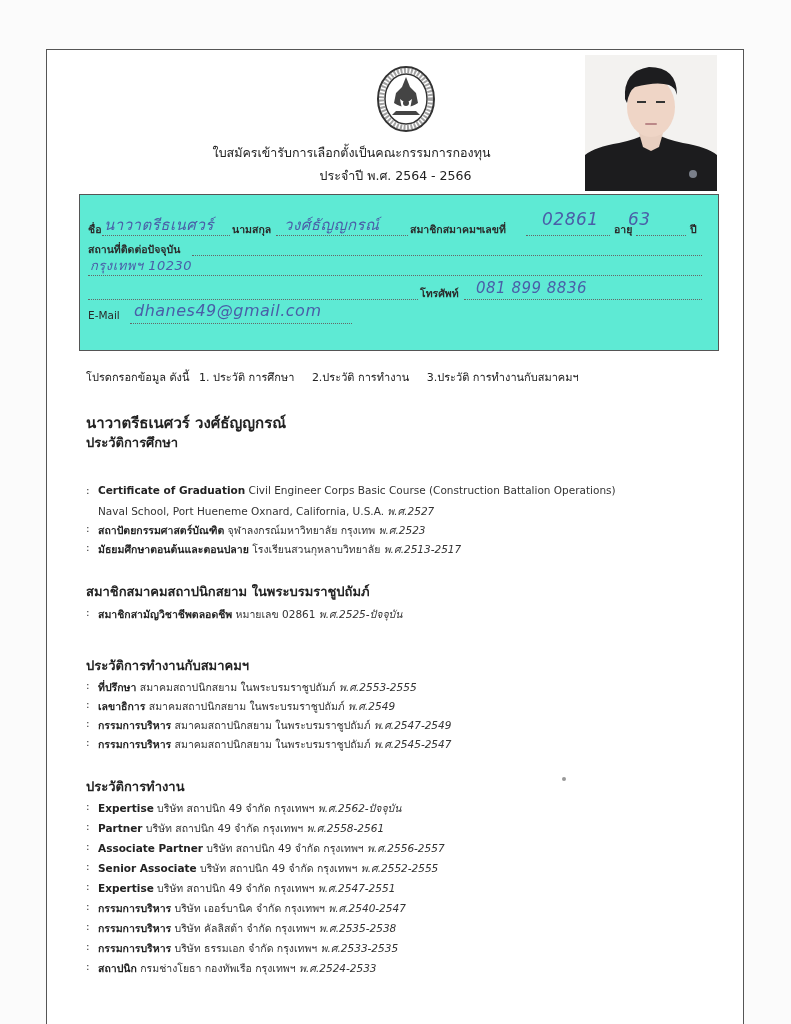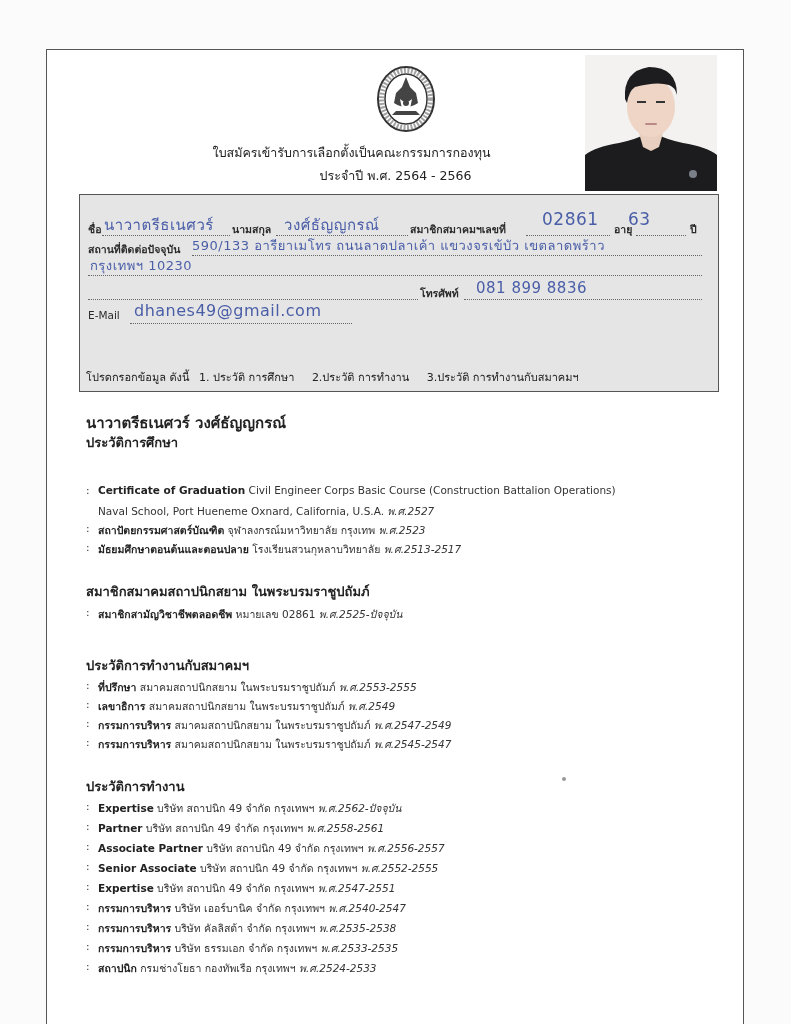--- a/index.html
+++ b/index.html
@@ -23,28 +23,28 @@
     }
     .form-subtitle {
       position: absolute; left: 0; width: 791px; top: 166px; text-align: center;
       font-size: 12.5px; color: #222;
     }
     .photo {
       position: absolute; left: 585px; top: 55px; width: 132px; height: 136px;
       background: #f4f3f1; overflow: hidden;
     }
     .form-box {
-      position: absolute; left: 79px; top: 194px; width: 640px; height: 198px;
-      border: 1px solid #555; box-sizing: border-box; background: #e5e5e5;
+      position: absolute; left: 79px; top: 194px; width: 640px; height: 157px;
+      border: 1px solid #555; box-sizing: border-box; background: #5eead4;
     }
     .lbl { position: absolute; font-weight: bold; font-size: 10.5px; }
     .dots { position: absolute; border-bottom: 1px dotted #666; height: 0; }
     .hw {
       position: absolute; font-family: "DejaVu Sans", sans-serif; color: #4a5ea8;
-      font-size: 15px; letter-spacing: 0.5px; white-space: nowrap;
+      font-size: 15px; font-style: italic; letter-spacing: 0.5px; white-space: nowrap;
     }
     .instructions {
       position: absolute; left: 86px; top: 368px; font-size: 11px; color: #222; white-space: nowrap;
     }
     .instructions span { margin-right: 14px; }
     .person-name {
       position: absolute; left: 86px; top: 411px; font-size: 15px; font-weight: bold; color: #222; white-space: nowrap;
     }
     .section-title {
       position: absolute; left: 86px; font-size: 13px; font-weight: bold; color: #222; white-space: nowrap;
@@ -105,21 +105,20 @@
   <span class="dots" style="left:446px; top:40px; width:84px;"></span>
   <span class="hw" style="left:462px; top:14px; font-size:17px;">02861</span>
 
   <span class="lbl" style="left:534px; top:26px;">อายุ</span>
   <span class="dots" style="left:556px; top:40px; width:50px;"></span>
   <span class="hw" style="left:548px; top:14px; font-size:17px;">63</span>
   <span class="lbl" style="left:610px; top:26px;">ปี</span>
 
   <span class="lbl" style="left:8px; top:46px;">สถานที่ติดต่อปัจจุบัน</span>
   <span class="dots" style="left:112px; top:60px; width:510px;"></span>
-  <span class="hw" style="left:112px; top:40px; font-size:13px;">590/133 อารียาเมโทร ถนนลาดปลาเค้า แขวงจรเข้บัว เขตลาดพร้าว</span>
 
   <span class="dots" style="left:8px; top:80px; width:614px;"></span>
   <span class="hw" style="left:10px; top:60px; font-size:13px;">กรุงเทพฯ 10230</span>
 
   <span class="dots" style="left:8px; top:104px; width:330px;"></span>
   <span class="lbl" style="left:340px; top:90px;">โทรศัพท์</span>
   <span class="dots" style="left:384px; top:104px; width:238px;"></span>
   <span class="hw" style="left:396px; top:84px; font-size:15px;">081 899 8836</span>
 
   <span class="lbl" style="left:8px; top:114px; font-weight:normal;">E-Mail</span>

